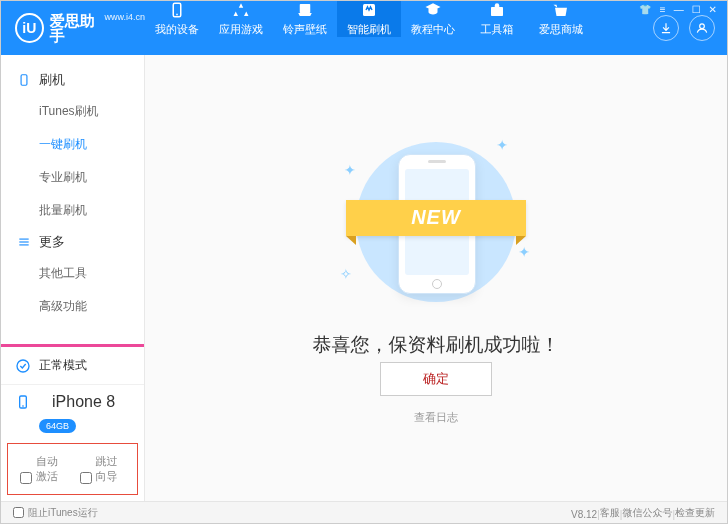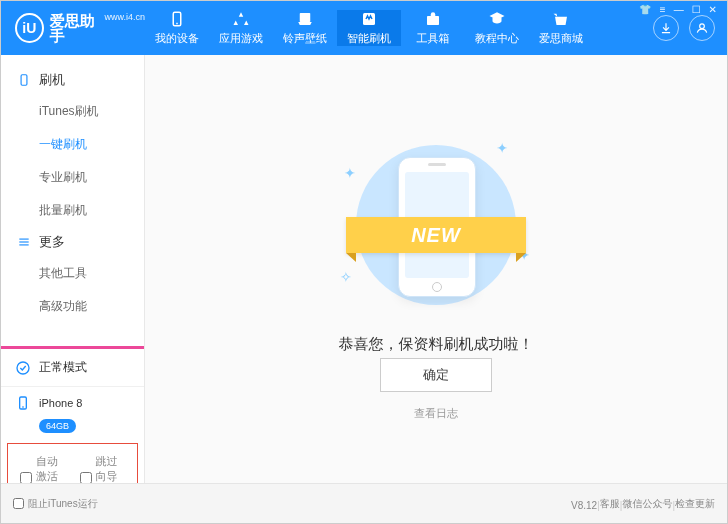--- a/index.html
+++ b/index.html
@@ -3,67 +3,67 @@
 <meta charset="utf-8">
 <style>
 *{margin:0;padding:0;box-sizing:border-box;font-family:"Microsoft YaHei",Arial,sans-serif}
 body{background:#fff;width:728px;height:524px;overflow:hidden;position:relative;border:1px solid #ccc}
 .header{background:#1e8fff;height:54px;display:flex;align-items:center;color:#fff;position:relative}
 .logo-area{display:flex;align-items:center;padding-left:14px;width:144px}
 .logo-circle{width:30px;height:30px;border-radius:50%;border:2px solid #fff;display:flex;align-items:center;justify-content:center;font-weight:bold;font-size:14px;color:#fff;margin-right:6px}
 .logo-text{display:flex;line-height:1}
 .logo-title{font-size:15px;font-weight:600}
 .logo-sub{font-size:9px;opacity:.9}
-.nav{display:flex;align-items:center;height:54px}
+.nav{display:flex;align-items:flex-start;height:54px}
 .nav-item{width:64px;display:flex;flex-direction:column;align-items:center;justify-content:center;cursor:pointer;font-size:11px;gap:3px}
 .nav-item.active{background:#0a7aea}
 .nav-icon{width:18px;height:18px;display:flex;align-items:center;justify-content:center}
 .nav-icon svg{width:18px;height:18px}
 .header-right{position:absolute;right:12px;top:0;height:54px;display:flex;align-items:center;gap:10px}
 .hrbtn{width:26px;height:26px;border:1px solid rgba(255,255,255,.6);border-radius:50%;display:flex;align-items:center;justify-content:center;cursor:pointer}
 .hrbtn svg{width:14px;height:14px;stroke:#fff;fill:none}
 .win-ctrl{position:absolute;right:10px;top:3px;display:flex;gap:8px;font-size:10px;color:rgba(255,255,255,.9)}
 .win-ctrl span{cursor:pointer}
 .body{display:flex;height:calc(100% - 54px - 22px)}
 .sidebar{width:144px;border-right:1px solid #e8e8e8;display:flex;flex-direction:column;background:#fff}
 .side-scroll{flex:1;overflow-y:auto;padding-top:10px}
 .side-group{padding:6px 16px;display:flex;align-items:center;gap:8px;font-size:13px;color:#333}
 .side-group svg{width:14px;height:14px;stroke:#1e8fff;fill:none}
 .side-item{padding:8px 16px 8px 38px;font-size:12px;color:#666;cursor:pointer}
 .side-item.active{color:#1e8fff}
 .side-bottom{border-top:3px solid #ec4899;padding:0}
 .mode-row{display:flex;align-items:center;gap:8px;padding:10px 14px;font-size:12px;color:#333;border-bottom:1px solid #f0f0f0}
 .mode-row svg{width:16px;height:16px}
-.device-row{display:flex;align-items:center;gap:8px;padding:8px 14px;font-size:11px;color:#333}
+.device-row{display:flex;align-items:center;gap:21px;padding:8px 14px;font-size:16px;color:#333}
 .device-row svg{width:16px;height:16px}
 .tag64{background:#1e8fff;color:#fff;font-size:9px;padding:2px 7px;border-radius:8px;margin-left:38px;margin-bottom:10px;width:fit-content}
 .check-row{display:flex;align-items:center;gap:14px;padding:10px 12px;font-size:11px;color:#888;border:1.5px solid #e74c3c;margin:6px}
 .check-row label{display:flex;align-items:flex-end;gap:4px;cursor:pointer}
 .check-row input{width:12px;height:12px}
 .main{flex:1;position:relative;background:#fafafa;display:flex;flex-direction:column;align-items:center;justify-content:center}
 .illus{width:200px;height:180px;position:relative;margin-bottom:20px}
 .sun{width:160px;height:160px;background:#c9e6ff;border-radius:50%;position:absolute;left:20px;top:10px}
 .phone{width:78px;height:140px;background:#fff;border-radius:12px;border:1px solid #d0e5f8;position:absolute;left:62px;top:22px;box-shadow:0 4px 12px rgba(0,0,0,.08)}
 .phone::before{content:"";position:absolute;left:6px;right:6px;top:14px;bottom:18px;background:#eaf5ff;border-radius:3px}
 .phone::after{content:"";position:absolute;width:8px;height:8px;border:1px solid #ccc;border-radius:50%;bottom:4px;left:50%;transform:translateX(-50%)}
 .spk{position:absolute;top:5px;left:50%;transform:translateX(-50%);width:18px;height:3px;background:#ddd;border-radius:2px}
-.ribbon{position:absolute;top:82px;left:10px;right:10px;height:40px}
+.ribbon{position:absolute;top:68px;left:10px;right:10px;height:40px}
 .ribbon-body{background:#ffd04a;height:36px;display:flex;align-items:center;justify-content:center;font-weight:900;font-style:italic;color:#fff;font-size:20px;letter-spacing:1px;position:relative;box-shadow:0 2px 4px rgba(0,0,0,.1)}
 .ribbon-body::before,.ribbon-body::after{content:"";position:absolute;width:0;height:0;bottom:-9px}
 .ribbon-body::before{left:0;border-left:10px solid transparent;border-top:9px solid #d9a020}
 .ribbon-body::after{right:0;border-right:10px solid transparent;border-top:9px solid #d9a020}
 .star{position:absolute;color:#8ccfff;font-size:14px}
 .s1{top:30px;left:8px}
 .s2{top:5px;right:28px}
 .s3{bottom:30px;left:4px}
 .s4{bottom:52px;right:6px}
-.msg{font-size:15px;color:#333;margin-bottom:4px}
-.okbtn{background:#fff;border:1px solid #ccc;padding:7px 42px;font-size:13px;color:#404040;cursor:pointer;margin-bottom:14px}
+.msg{font-size:19px;color:#333;margin-bottom:4px}
+.okbtn{background:#fff;border:1px solid #ccc;padding:7px 42px;font-size:13px;color:#b91c1c;cursor:pointer;margin-bottom:14px}
 .loglink{font-size:11px;color:#999;cursor:pointer}
-.footer{height:40px;background:#f5f5f5;border-top:1px solid #e5e5e5;display:flex;align-items:center;font-size:10px;color:#888;padding:0 12px;position:absolute;bottom:0;left:0;right:0}
+.footer{height:22px;background:#f5f5f5;border-top:1px solid #e5e5e5;display:flex;align-items:center;font-size:10px;color:#888;padding:0 12px;position:absolute;bottom:0;left:0;right:0}
 .footer .left{display:flex;align-items:center;gap:4px}
 .footer input{width:11px;height:11px}
 .footer .right{margin-left:auto;display:flex;gap:0;align-items:flex-end}
 .footer .sep{color:#ccc}
 </style>
 </head>
 <body>
 
 <div class="header">
   <div class="win-ctrl">
@@ -112,34 +112,34 @@
           <svg viewBox="0 0 24 24" fill="#fff">
             <rect x="4" y="4" width="16" height="16" rx="2"></rect>
             <path d="M8 12l2-4 2 4 2-4 2 4" stroke="#0a7aea" fill="none" stroke-width="2"></path>
           </svg>
         </span>
       <span>智能刷机</span>
     </div>
     <div class="nav-item">
       <span class="nav-icon">
           <svg viewBox="0 0 24 24" fill="#fff">
+            <path d="M12 3L2 8l10 5 10-5z"></path>
+            <path d="M6 10v5c0 1 3 3 6 3s6-2 6-3v-5"></path>
+          </svg>
+        </span>
+      <span>教程中心</span>
+    </div>
+    <div class="nav-item">
+      <span class="nav-icon">
+          <svg viewBox="0 0 24 24" fill="#fff">
             <rect x="4" y="8" width="16" height="12" rx="1"></rect>
             <path d="M9 8V6a3 3 0 016 0v2"></path>
           </svg>
         </span>
       <span>工具箱</span>
-    </div>
-    <div class="nav-item">
-      <span class="nav-icon">
-          <svg viewBox="0 0 24 24" fill="#fff">
-            <path d="M12 3L2 8l10 5 10-5z"></path>
-            <path d="M6 10v5c0 1 3 3 6 3s6-2 6-3v-5"></path>
-          </svg>
-        </span>
-      <span>教程中心</span>
     </div>
     <div class="nav-item">
       <span class="nav-icon">
           <svg viewBox="0 0 24 24" fill="#fff">
             <path d="M4 9h16l-2 11H6z"></path>
             <path d="M2 5h4l1 4"></path>
           </svg>
         </span>
       <span>爱思商城</span>
     </div>

